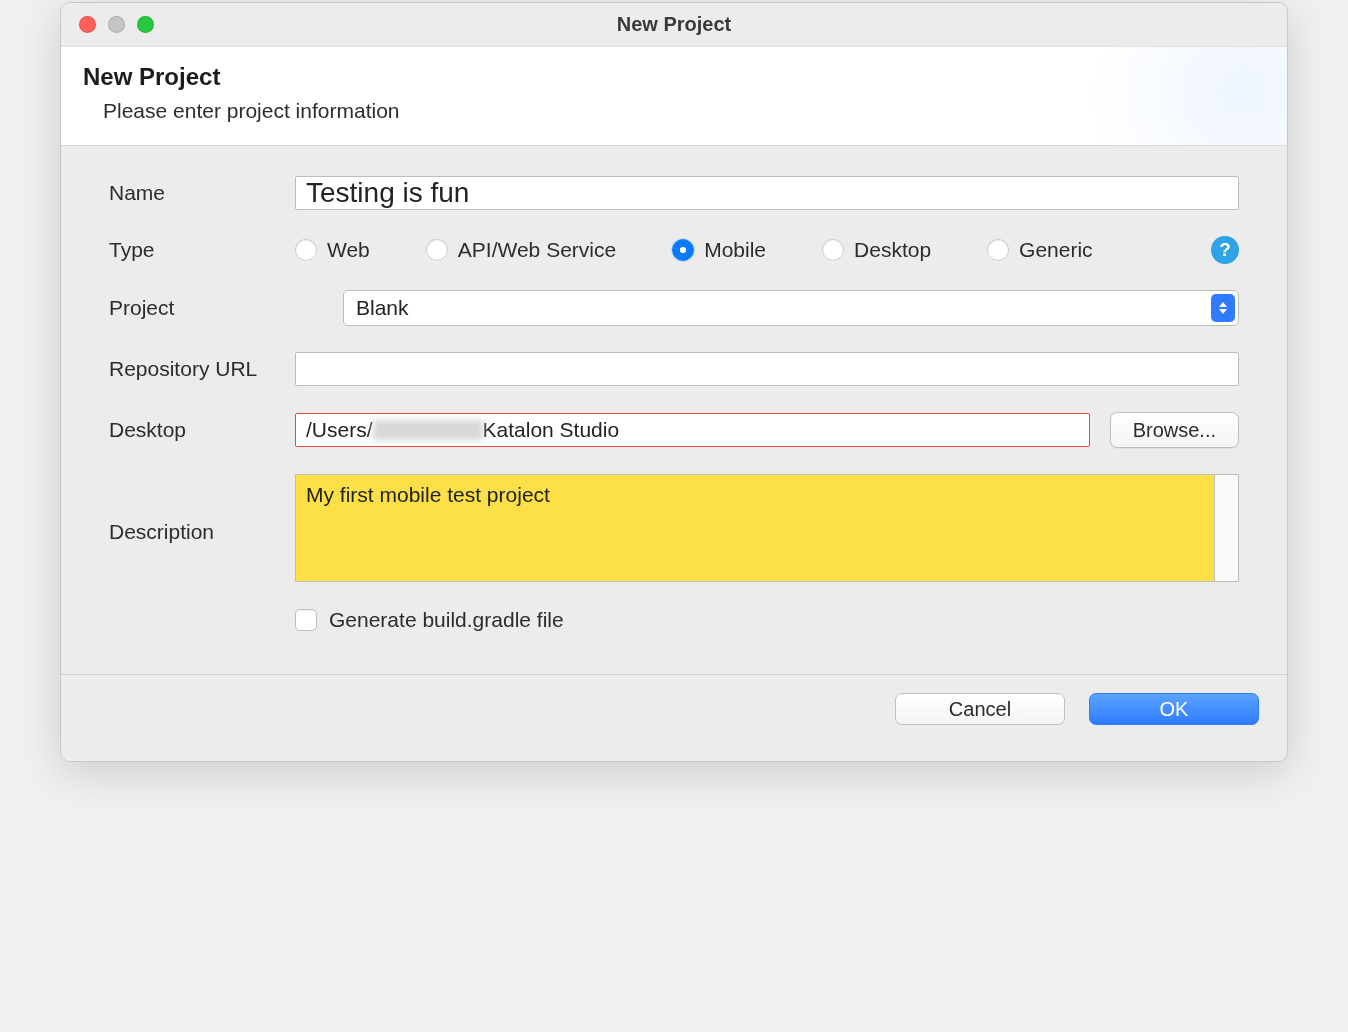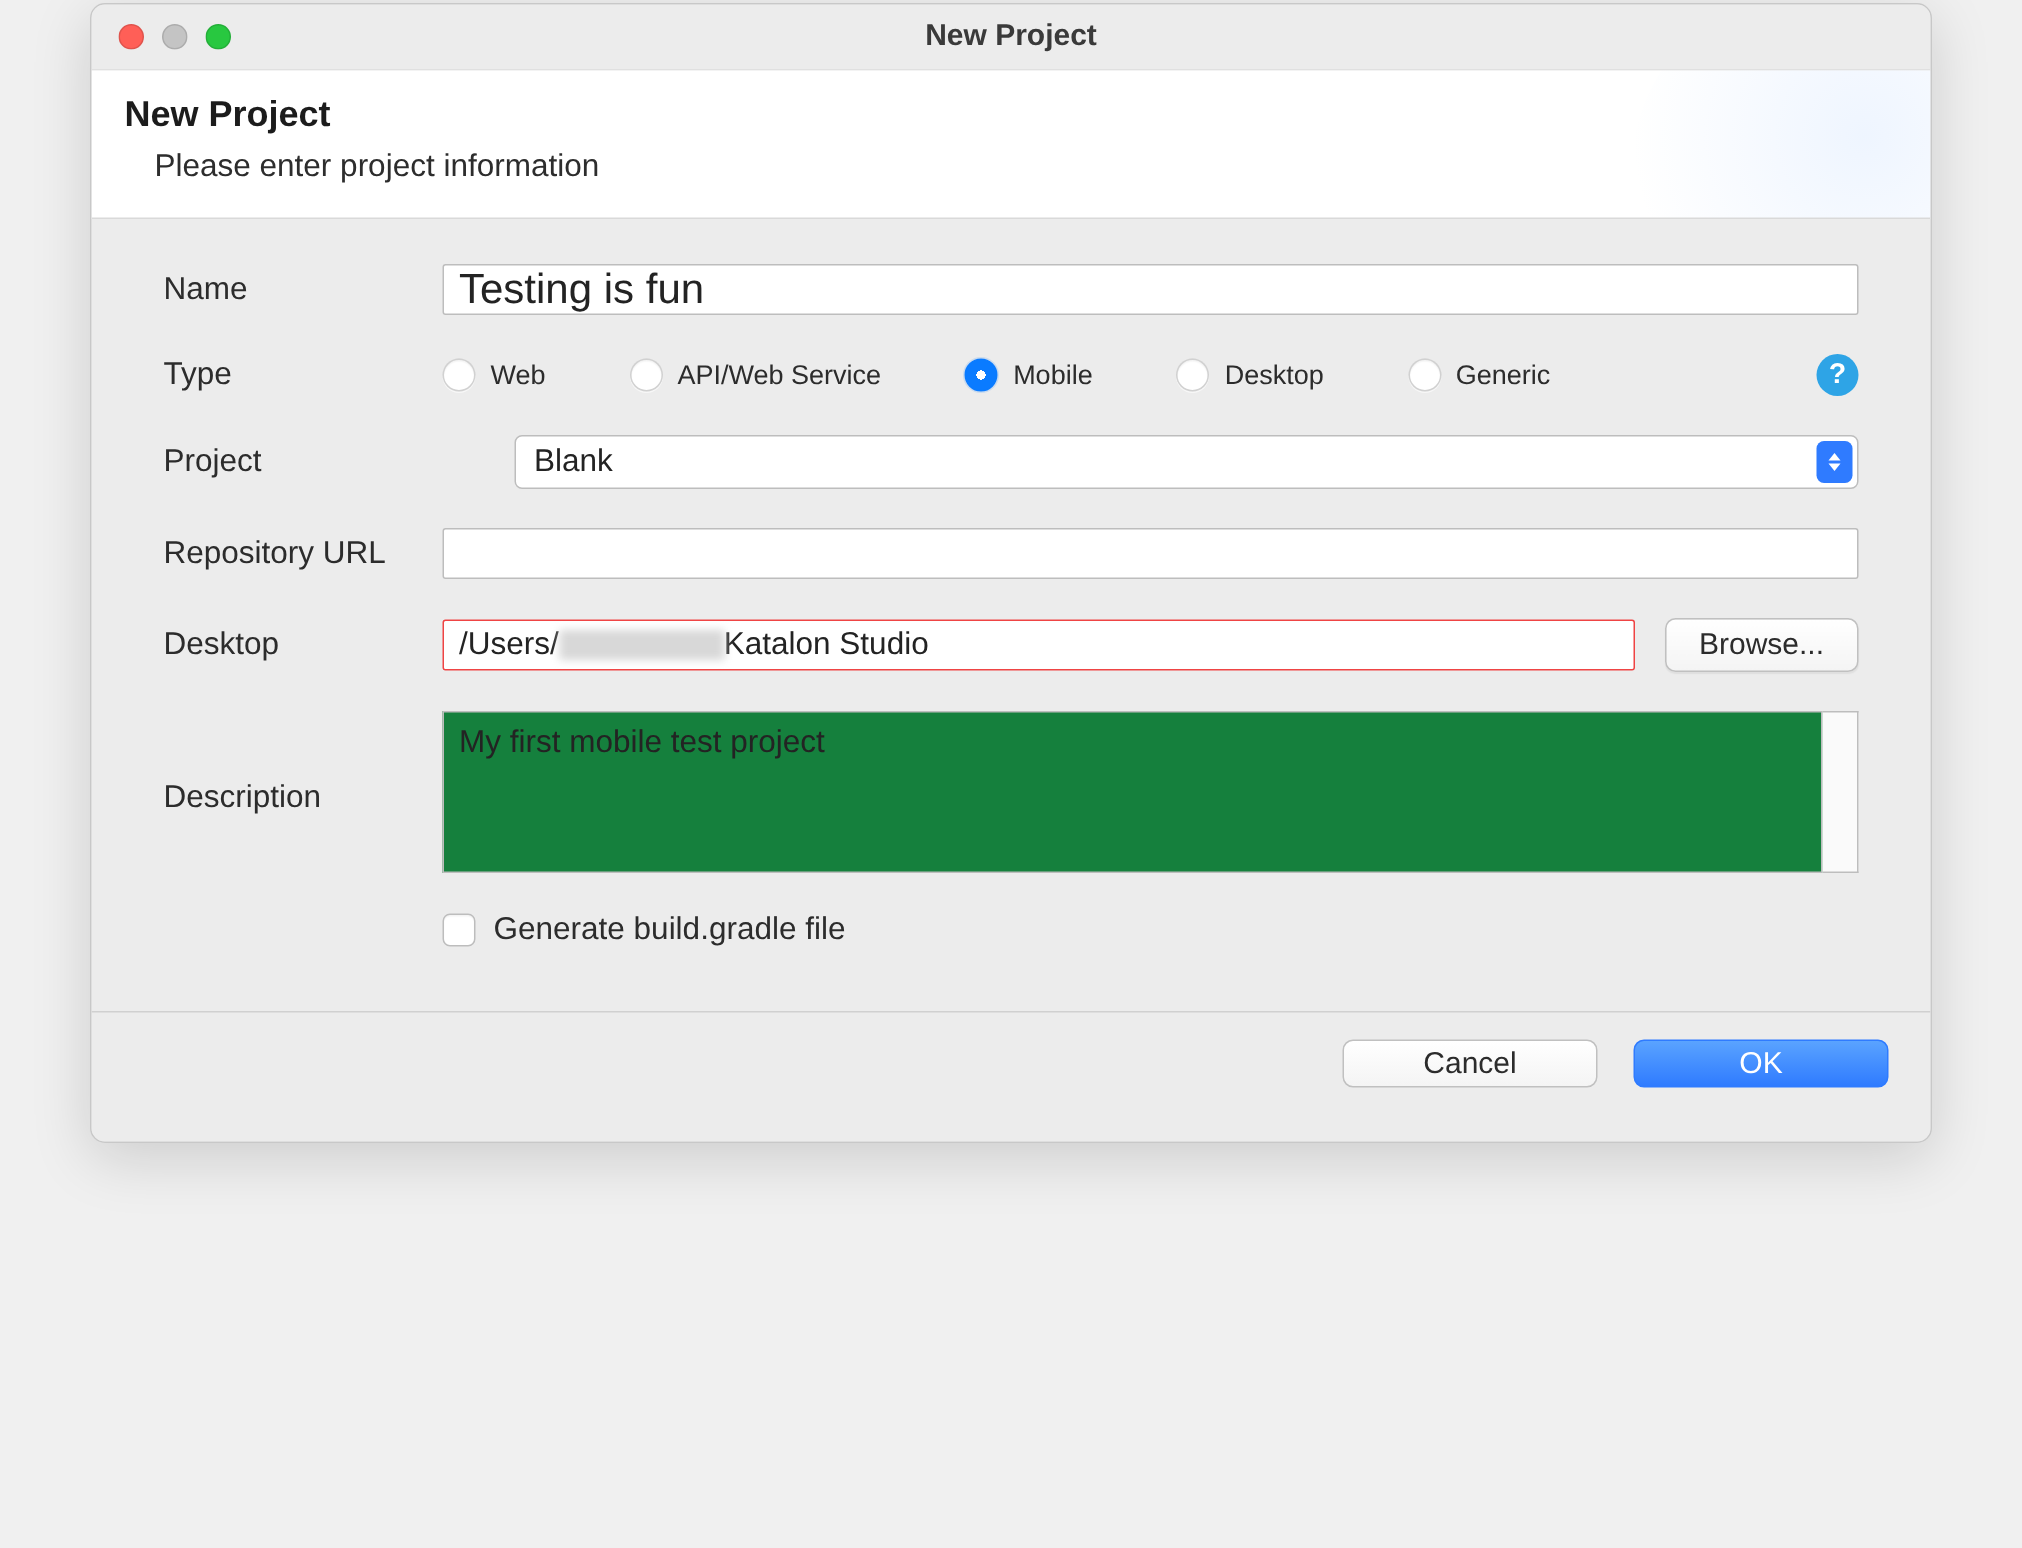--- a/index.html
+++ b/index.html
@@ -118,21 +118,21 @@
   .radio-group {
     display: flex;
     align-items: center;
     flex: 1;
     gap: 56px;
   }
   .radio-wrap {
     display: flex;
     align-items: center;
     gap: 10px;
-    font-size: 18px;
+    font-size: 21px;
     color: #2c2c2c;
     cursor: pointer;
   }
   .radio-circle {
     width: 22px;
     height: 22px;
     border-radius: 50%;
     background: #fff;
     border: 1px solid rgba(0,0,0,0.18);
     box-shadow: inset 0 1px 1px rgba(0,0,0,0.05), 0 1px 0 rgba(255,255,255,0.6);
@@ -233,21 +233,21 @@
     color: #232323;
     display: flex;
     align-items: center;
     white-space: nowrap;
     overflow: hidden;
   }
   .textarea {
     flex: 1;
     height: 108px;
     border: 1px solid #bdbdbd;
-    background: #15803d;
+    background: #fde047;
     padding: 8px 10px;
     font-size: 21px;
     color: #232323;
     font-family: inherit;
     resize: none;
     outline: none;
   }
   .textarea-wrap {
     flex: 1;
     display: flex;

